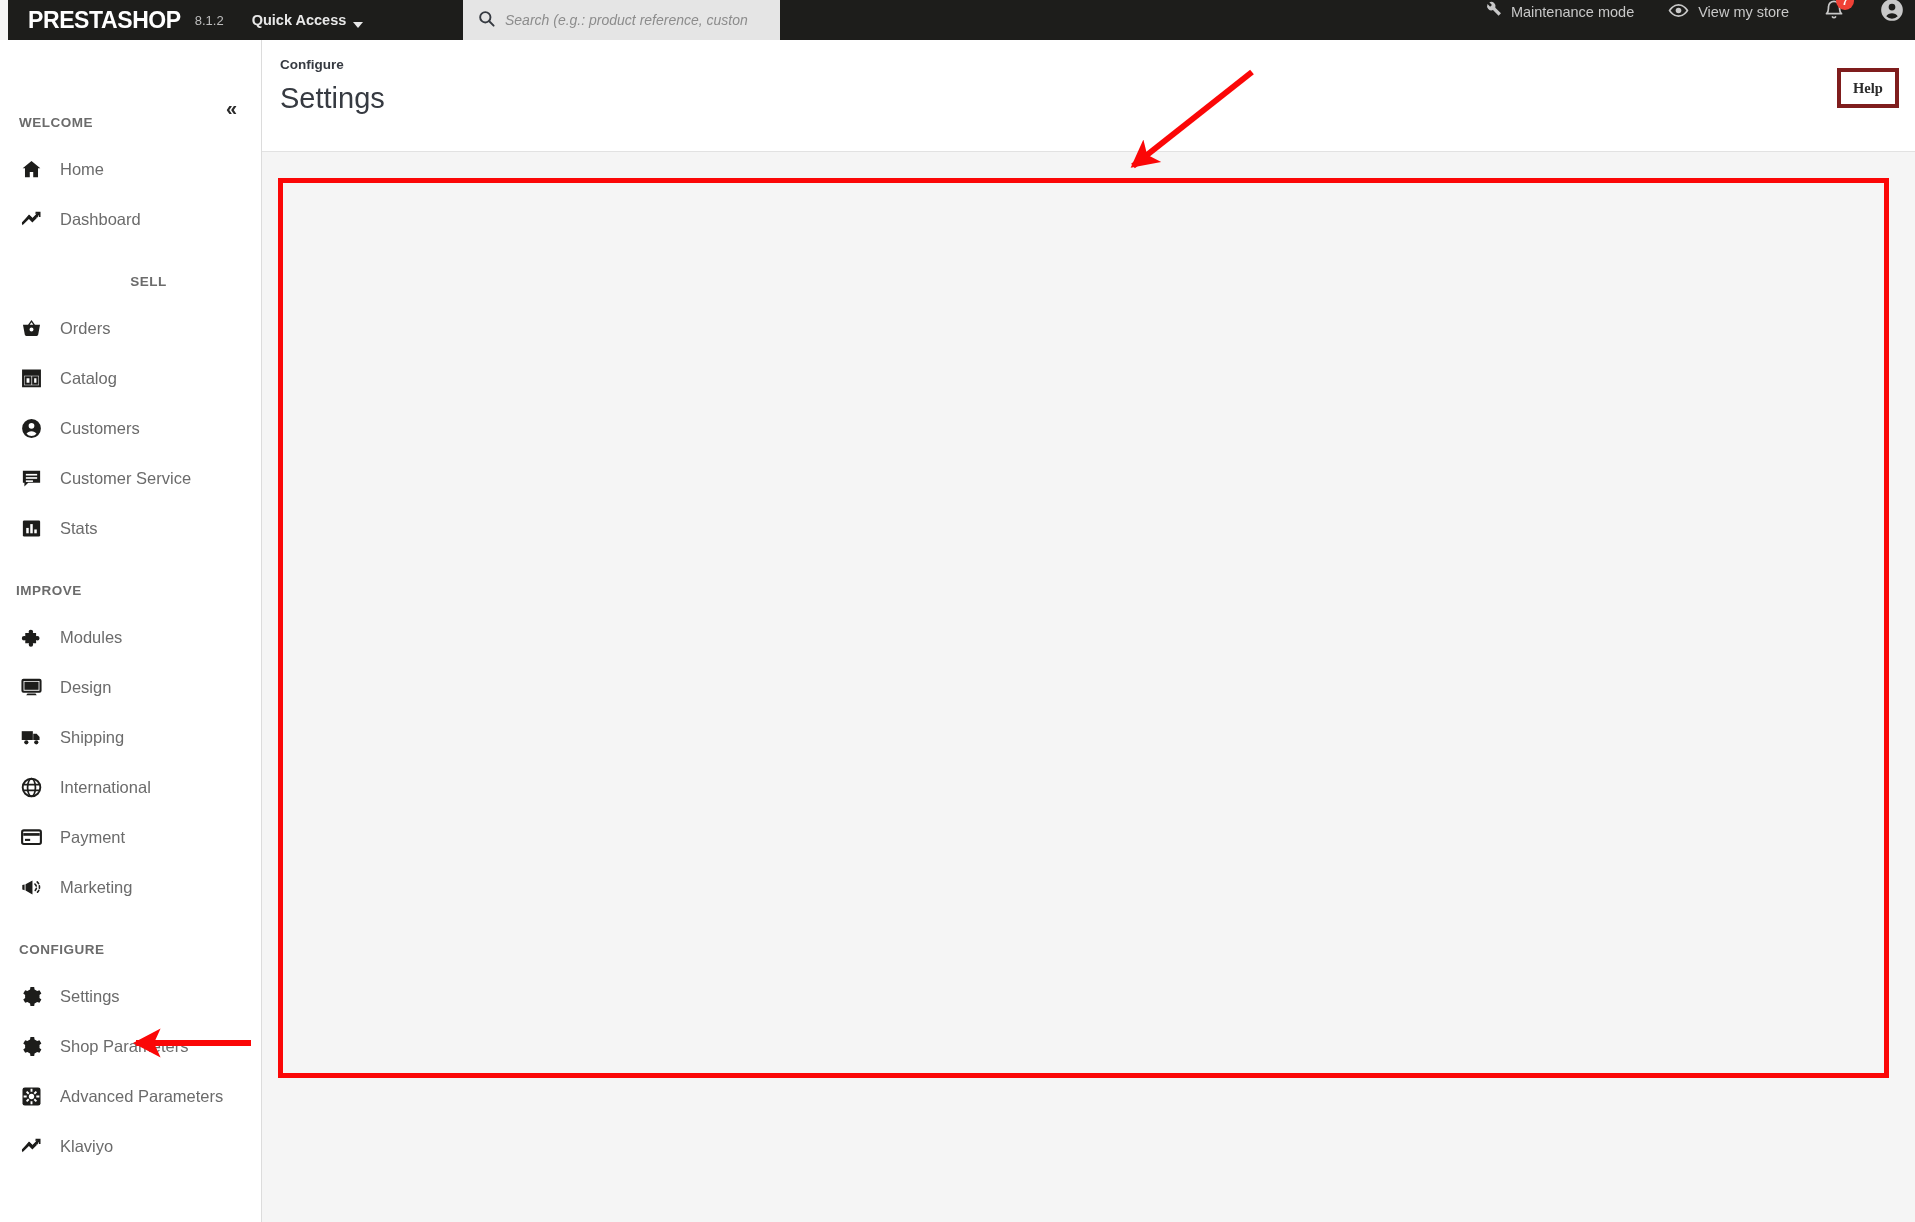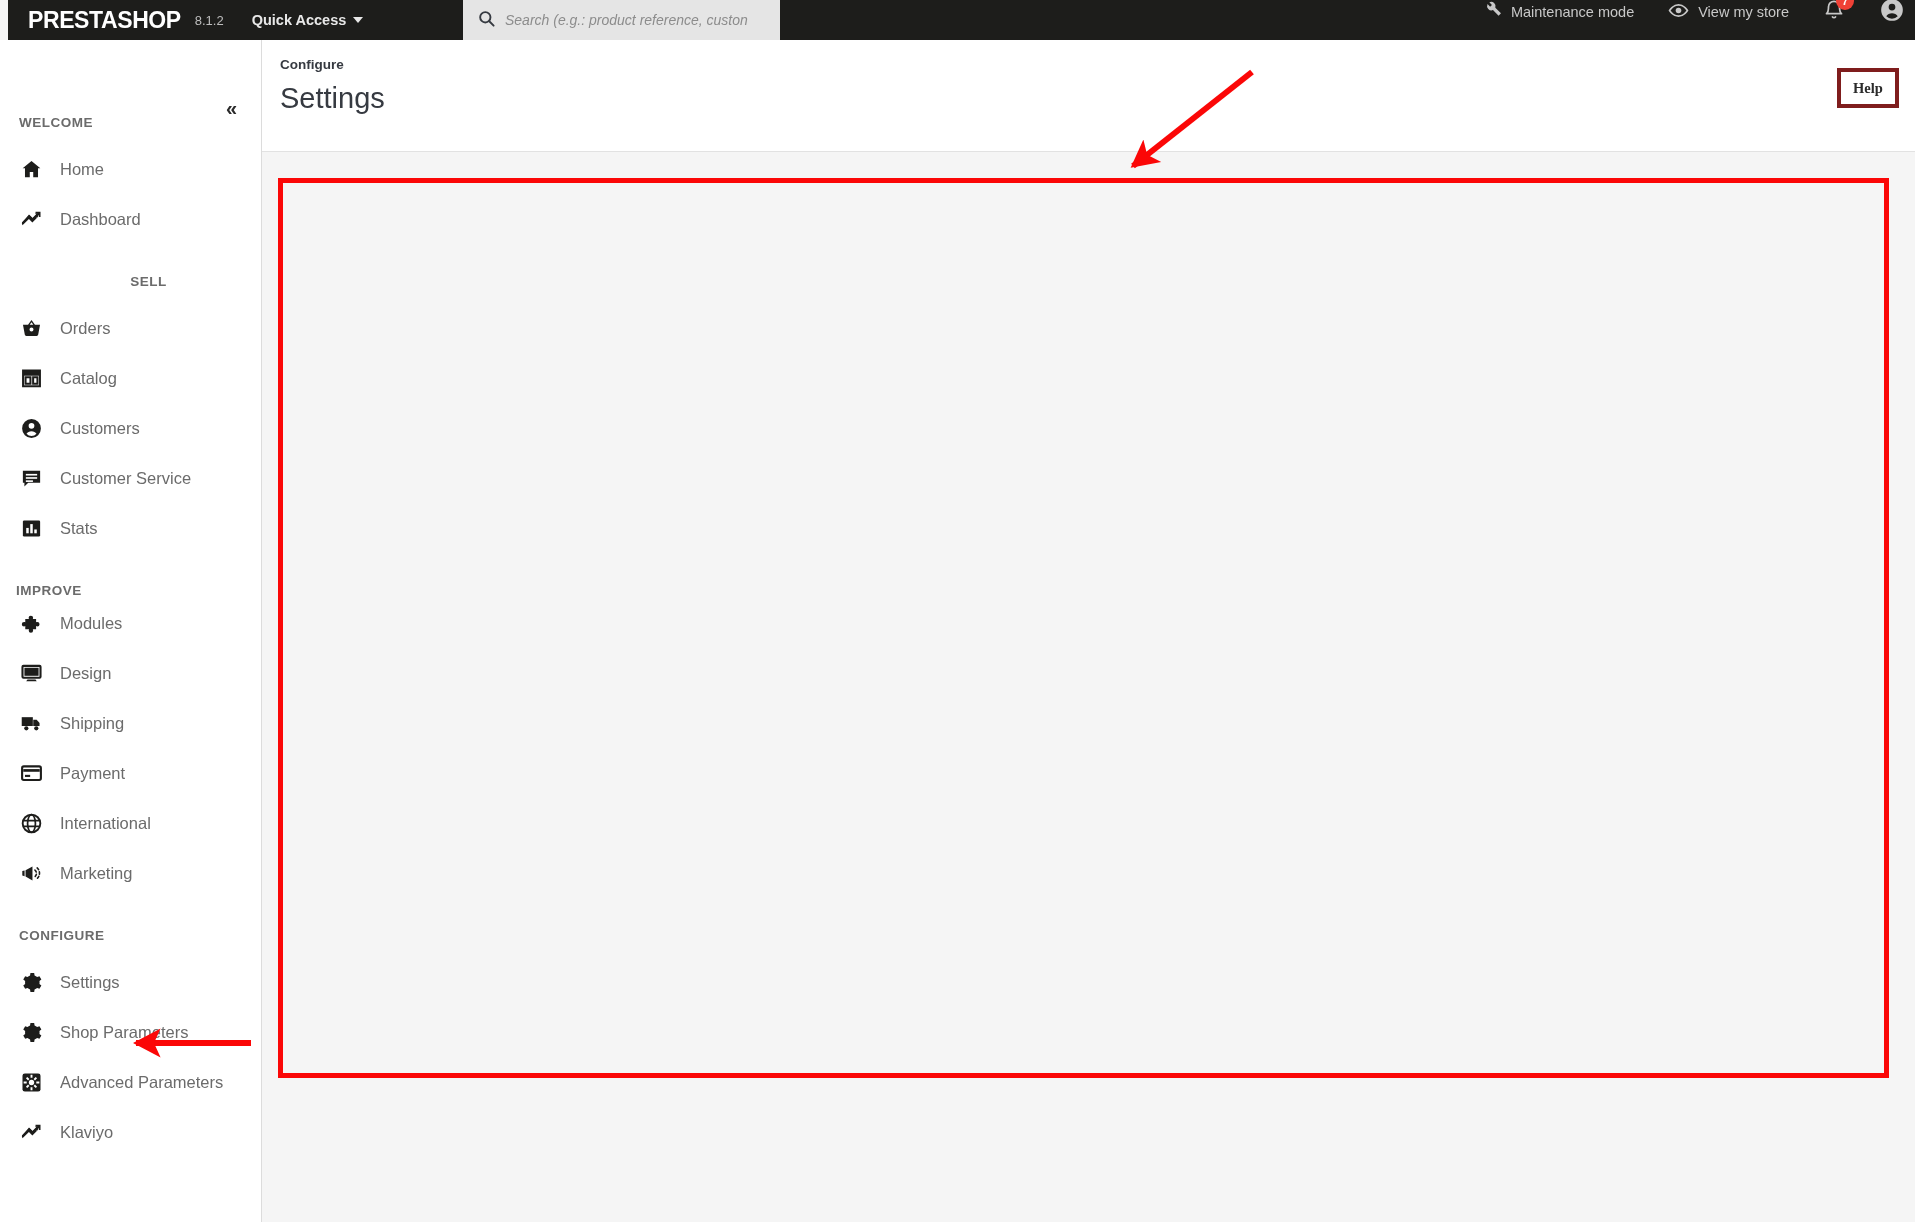--- a/index.html
+++ b/index.html
@@ -20,21 +20,21 @@
     z-index: 40;
   }
   .brand {
     color: #ffffff; font-size: 23px; font-weight: 700;
     letter-spacing: -0.4px; margin-left: 20px;
     font-family: "Liberation Sans", sans-serif;
   }
   .version { color: #bdbdbd; font-size: 13px; margin-left: 14px; }
   .quick-access {
     color: #e8e8e8; font-size: 14.5px; font-weight: 700;
-    margin-left: 28px; display: flex; align-items: center; cursor: pointer;
+    margin-left: 28px; display: flex; align-items: flex-end; cursor: pointer;
   }
   .caret {
     display: inline-block; margin-left: 7px;
     width: 0; height: 0;
     border-left: 5px solid transparent;
     border-right: 5px solid transparent;
     border-top: 6px solid #e8e8e8;
   }
   .searchbox {
     position: absolute; left: 455px; top: 0;
@@ -273,21 +273,21 @@
           <span class="ico">
             <svg width="23" height="23" viewBox="0 0 24 24" fill="#1d1d1b">
               <rect x="3" y="3.6" width="18" height="16.8" rx="1.4"></rect>
               <rect x="6.5" y="11.4" width="2.6" height="5.6" fill="#fff"></rect>
               <rect x="10.7" y="7.4" width="2.6" height="9.6" fill="#fff"></rect>
               <rect x="14.9" y="13" width="2.6" height="4" fill="#fff"></rect>
             </svg>
           </span>
           <span>Stats</span>
         </a>
-        <div class="nav-section" style="margin-top:30px; padding-left:16px;">IMPROVE</div>
+        <div class="nav-section" style="margin-top:30px; margin-bottom:14px;padding-left:16px;">IMPROVE</div>
         <a class="nav-item">
           <span class="ico">
             <svg width="23" height="23" viewBox="0 0 24 24" fill="#1d1d1b">
               <path d="M10.2 2.4a2.3 2.3 0 0 1 2.3 2.3c0 .5-.2.9-.4 1.3h3.5v3.4c.4-.3.8-.4 1.3-.4a2.3 2.3 0 0 1 0 4.6c-.5 0-.9-.2-1.3-.4v3.5h-3.5c.3.4.4.8.4 1.3a2.3 2.3 0 0 1-4.6 0c0-.5.2-.9.4-1.3H4.3v-3.5c-.4.3-.8.4-1.3.4a2.3 2.3 0 0 1 0-4.6c.5 0 .9.2 1.3.4V6h3.9c-.2-.4-.4-.8-.4-1.3a2.3 2.3 0 0 1 2.4-2.3z" transform="translate(1.2,1.4)"></path>
             </svg>
           </span>
           <span>Modules</span>
         </a>
         <a class="nav-item">
           <span class="ico">
@@ -306,36 +306,36 @@
               <path d="M13.8 8.2h3.6l3 3.4v3h-6.6z"></path>
               <circle cx="6.6" cy="17" r="2.2"></circle>
               <circle cx="17" cy="17" r="2.2"></circle>
             </svg>
           </span>
           <span>Shipping</span>
         </a>
         <a class="nav-item">
           <span class="ico">
             <svg width="23" height="23" viewBox="0 0 24 24" fill="#1d1d1b">
+              <circle cx="12" cy="12" r="9.2" fill="none" stroke="#1d1d1b" stroke-width="2"></circle>
+              <ellipse cx="12" cy="12" rx="4.1" ry="9.2" fill="none" stroke="#1d1d1b" stroke-width="1.8"></ellipse>
+              <path d="M3.2 9.1h17.6M3.2 14.9h17.6" stroke="#1d1d1b" stroke-width="1.8"></path>
+            </svg>
+          </span>
+          <span>International</span>
+        </a>
+        <a class="nav-item">
+          <span class="ico">
+            <svg width="23" height="23" viewBox="0 0 24 24" fill="#1d1d1b">
               <rect x="2.2" y="4.6" width="19.6" height="14.2" rx="1.8" fill="none" stroke="#1d1d1b" stroke-width="2.2"></rect>
               <rect x="3.4" y="7.4" width="17.2" height="2.8"></rect>
               <rect x="5.2" y="13.4" width="5.4" height="2.2"></rect>
             </svg>
           </span>
           <span>Payment</span>
-        </a>
-        <a class="nav-item">
-          <span class="ico">
-            <svg width="23" height="23" viewBox="0 0 24 24" fill="#1d1d1b">
-              <circle cx="12" cy="12" r="9.2" fill="none" stroke="#1d1d1b" stroke-width="2"></circle>
-              <ellipse cx="12" cy="12" rx="4.1" ry="9.2" fill="none" stroke="#1d1d1b" stroke-width="1.8"></ellipse>
-              <path d="M3.2 9.1h17.6M3.2 14.9h17.6" stroke="#1d1d1b" stroke-width="1.8"></path>
-            </svg>
-          </span>
-          <span>International</span>
         </a>
         <a class="nav-item">
           <span class="ico">
             <svg width="23" height="23" viewBox="0 0 24 24" fill="#1d1d1b">
               <path d="M2.4 9.4v4.8l2.4.6V8.8zM5.8 8.6 13 4.6v14.6L5.8 15.2z"></path>
               <path d="M15.6 8.4a4.4 4.4 0 0 1 0 6.8M17.9 6.2a7.4 7.4 0 0 1 0 11" fill="none" stroke="#1d1d1b" stroke-width="1.7" stroke-linecap="round" stroke-dasharray="2.4 2.3"></path>
             </svg>
           </span>
           <span>Marketing</span>
         </a>

